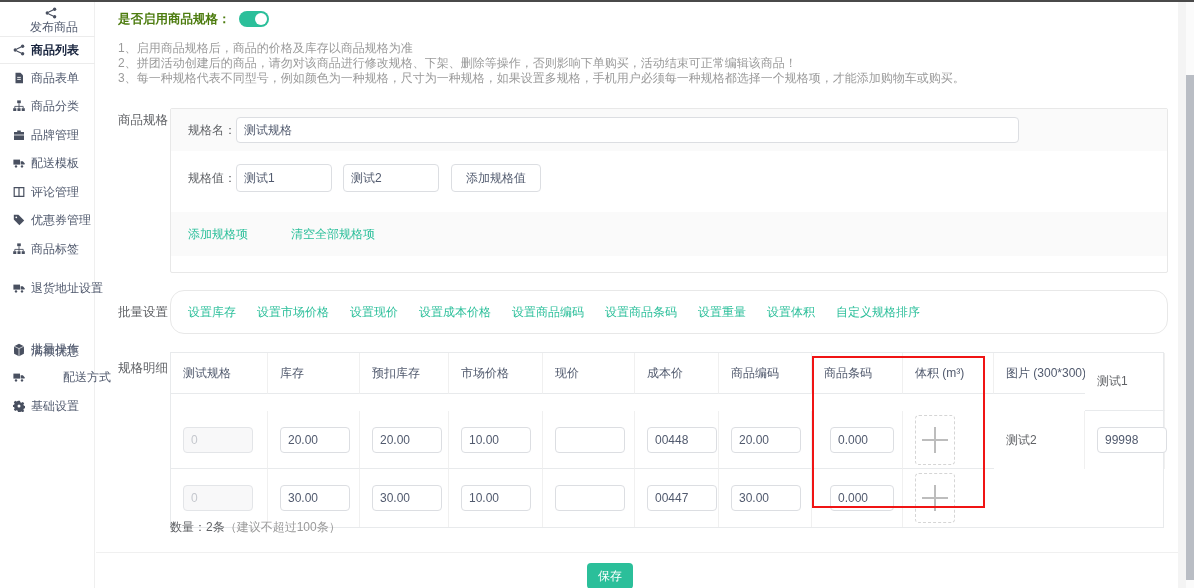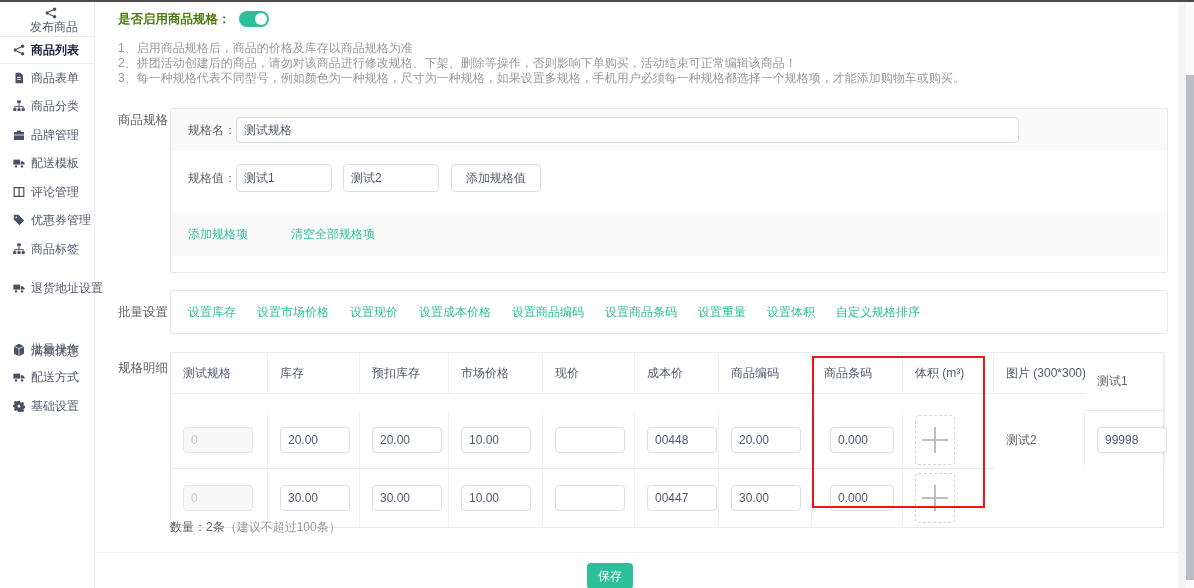--- a/index.html
+++ b/index.html
@@ -38,21 +38,21 @@
   .flabel { position:absolute; left:17px; color:#606266; }
 
   input.txt { height:26px; border:1px solid #dcdee2; border-radius:4px; padding:0 7px; font-size:12px;
     color:#515a6e; background:#fff; outline:none; font-family:inherit; }
   input.txt.dis { background:#f8f8f9; border-color:#e3e5e8; color:#c5c8ce; }
   .btn-plain { height:28px; border:1px solid #dcdee2; border-radius:4px; background:#fff; color:#515a6e;
     font-size:12px; padding:0 14px; cursor:pointer; font-family:inherit; }
   a.glink { color:var(--accent); text-decoration:none; cursor:pointer; white-space:nowrap; }
 
   .batch-links { position:absolute; left:170px; top:290px; width:998px; height:44px; border:1px solid #e8e8e8;
-    border-radius:2px; display:flex; align-items:center; padding-left:17px; gap:21px; }
+    border-radius:14px; display:flex; align-items:center; padding-left:17px; gap:21px; }
 
   
   .spec-table { position:absolute; left:170px; top:352px; width:994px; display:grid;
     grid-template-columns:97px 92px 89px 94px 92px 84px 93px 91px 91px 91px 80px;
     border:1px solid #e8eaec; background:#fff; }
   .th { height:41px; line-height:41px; padding-left:12px; color:#515a6e; border-bottom:1px solid #e8eaec;
     border-right:1px solid #f0f0f0; white-space:nowrap; overflow:hidden; }
   .th.last, .td.last { border-right:none; }
   .td { height:58px; display:flex; align-items:center; padding-left:12px; border-right:1px solid #f0f0f0;
     border-bottom:1px solid #e8eaec; color:#606266; }
@@ -203,21 +203,21 @@
     </div>
     <div class="side-item" style="top: 333px;">
       <span class="sicon">
         <svg viewBox="0 0 12 12">
           <path d="M6 0.8l4.9 2.4v5.6L6 11.2 1.1 8.8V3.2z"></path>
           <path d="M1.1 3.2L6 5.6l4.9-2.4M6 5.6v5.6" stroke="#fff" stroke-width="0.7" fill="none"></path>
         </svg>
       </span>
       <span class="slabel">批量操作</span>
     </div>
-    <div class="side-item" style="top: 361px;">
+    <div class="side-item" style="top: 361px; gap: 32px;">
       <span class="sicon">
         <svg viewBox="0 0 12 12">
           <rect x="0.4" y="2.6" width="6.6" height="5"></rect>
           <path d="M7.6 4.2h2.2l1.8 2v1.4H7.6z"></path>
           <circle cx="3" cy="9.4" r="1.2"></circle>
           <circle cx="9" cy="9.4" r="1.2"></circle>
         </svg>
       </span>
       <span class="slabel">配送方式</span>
     </div>

